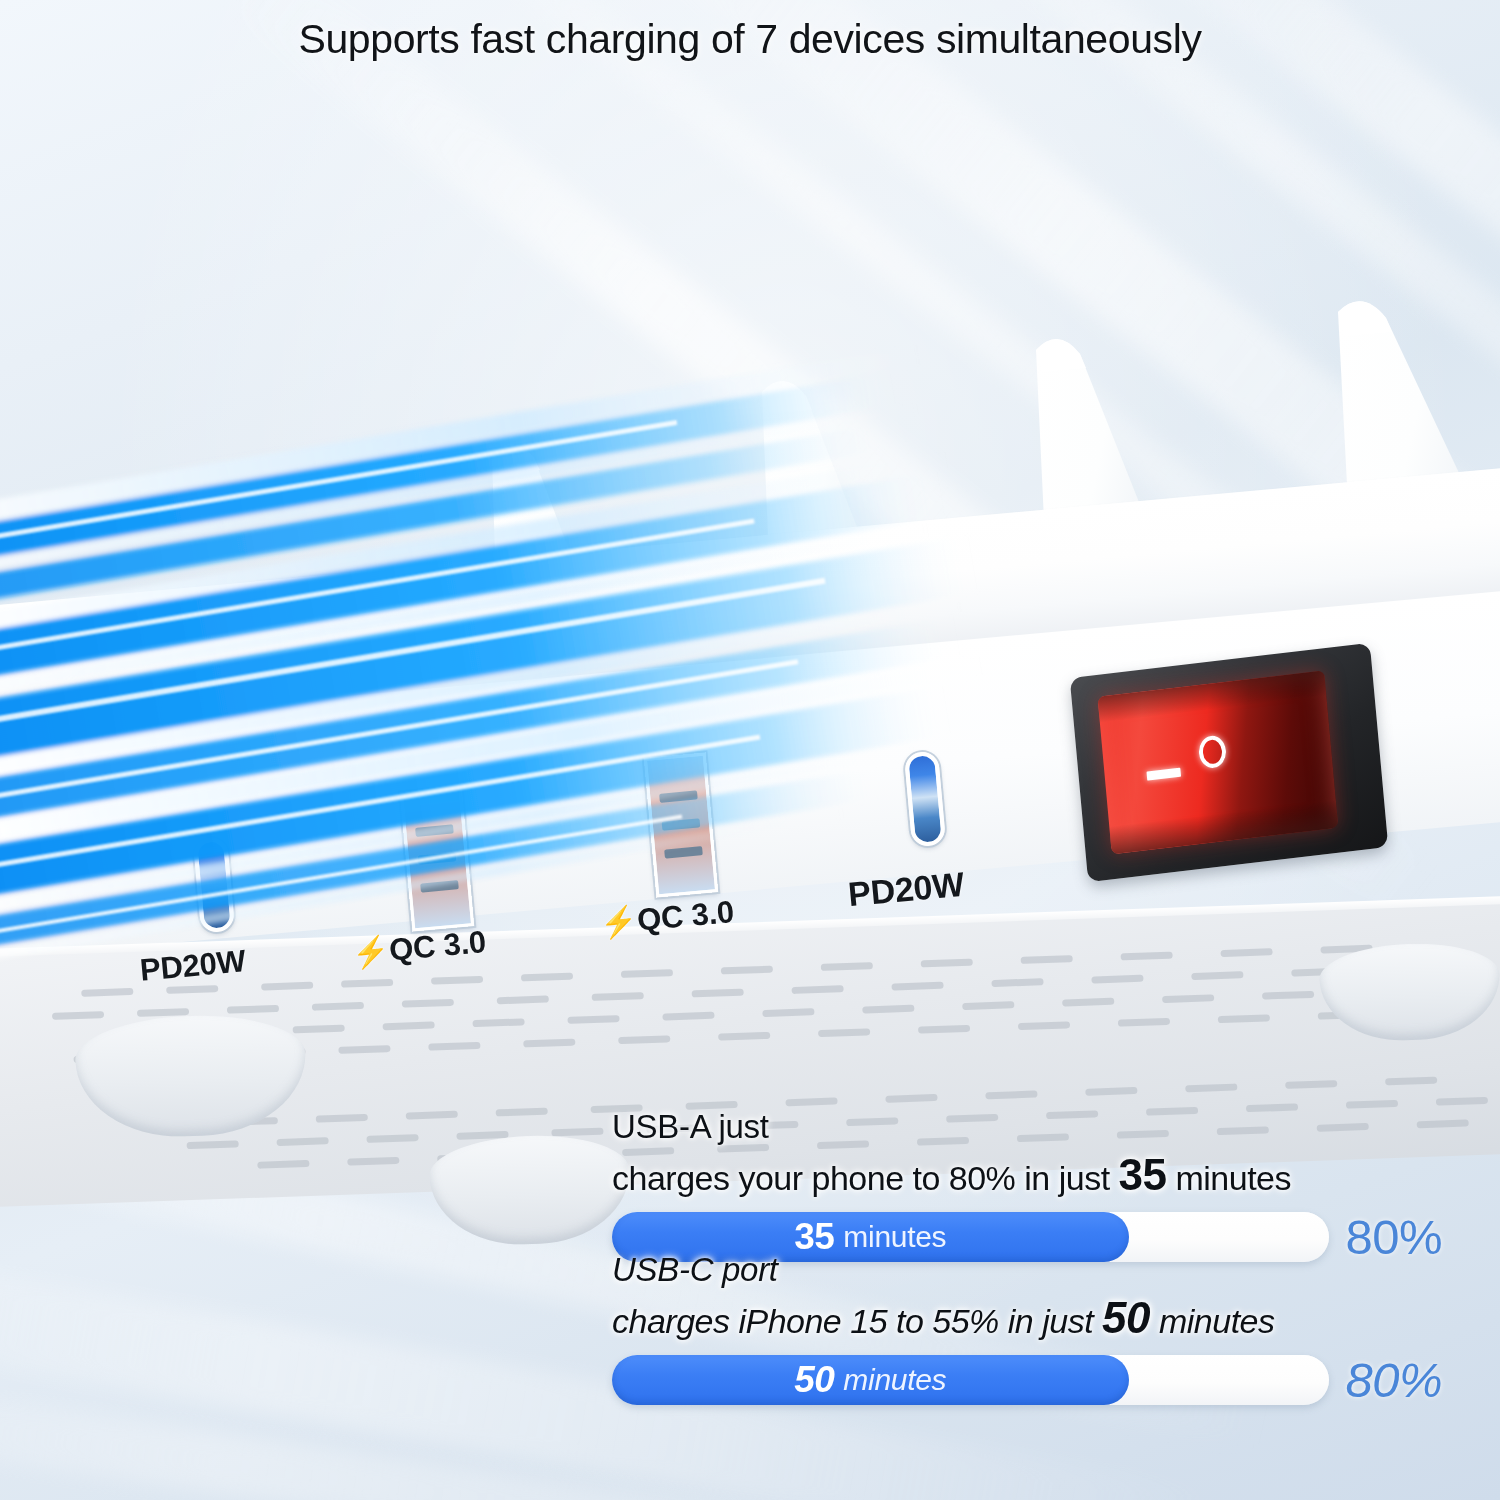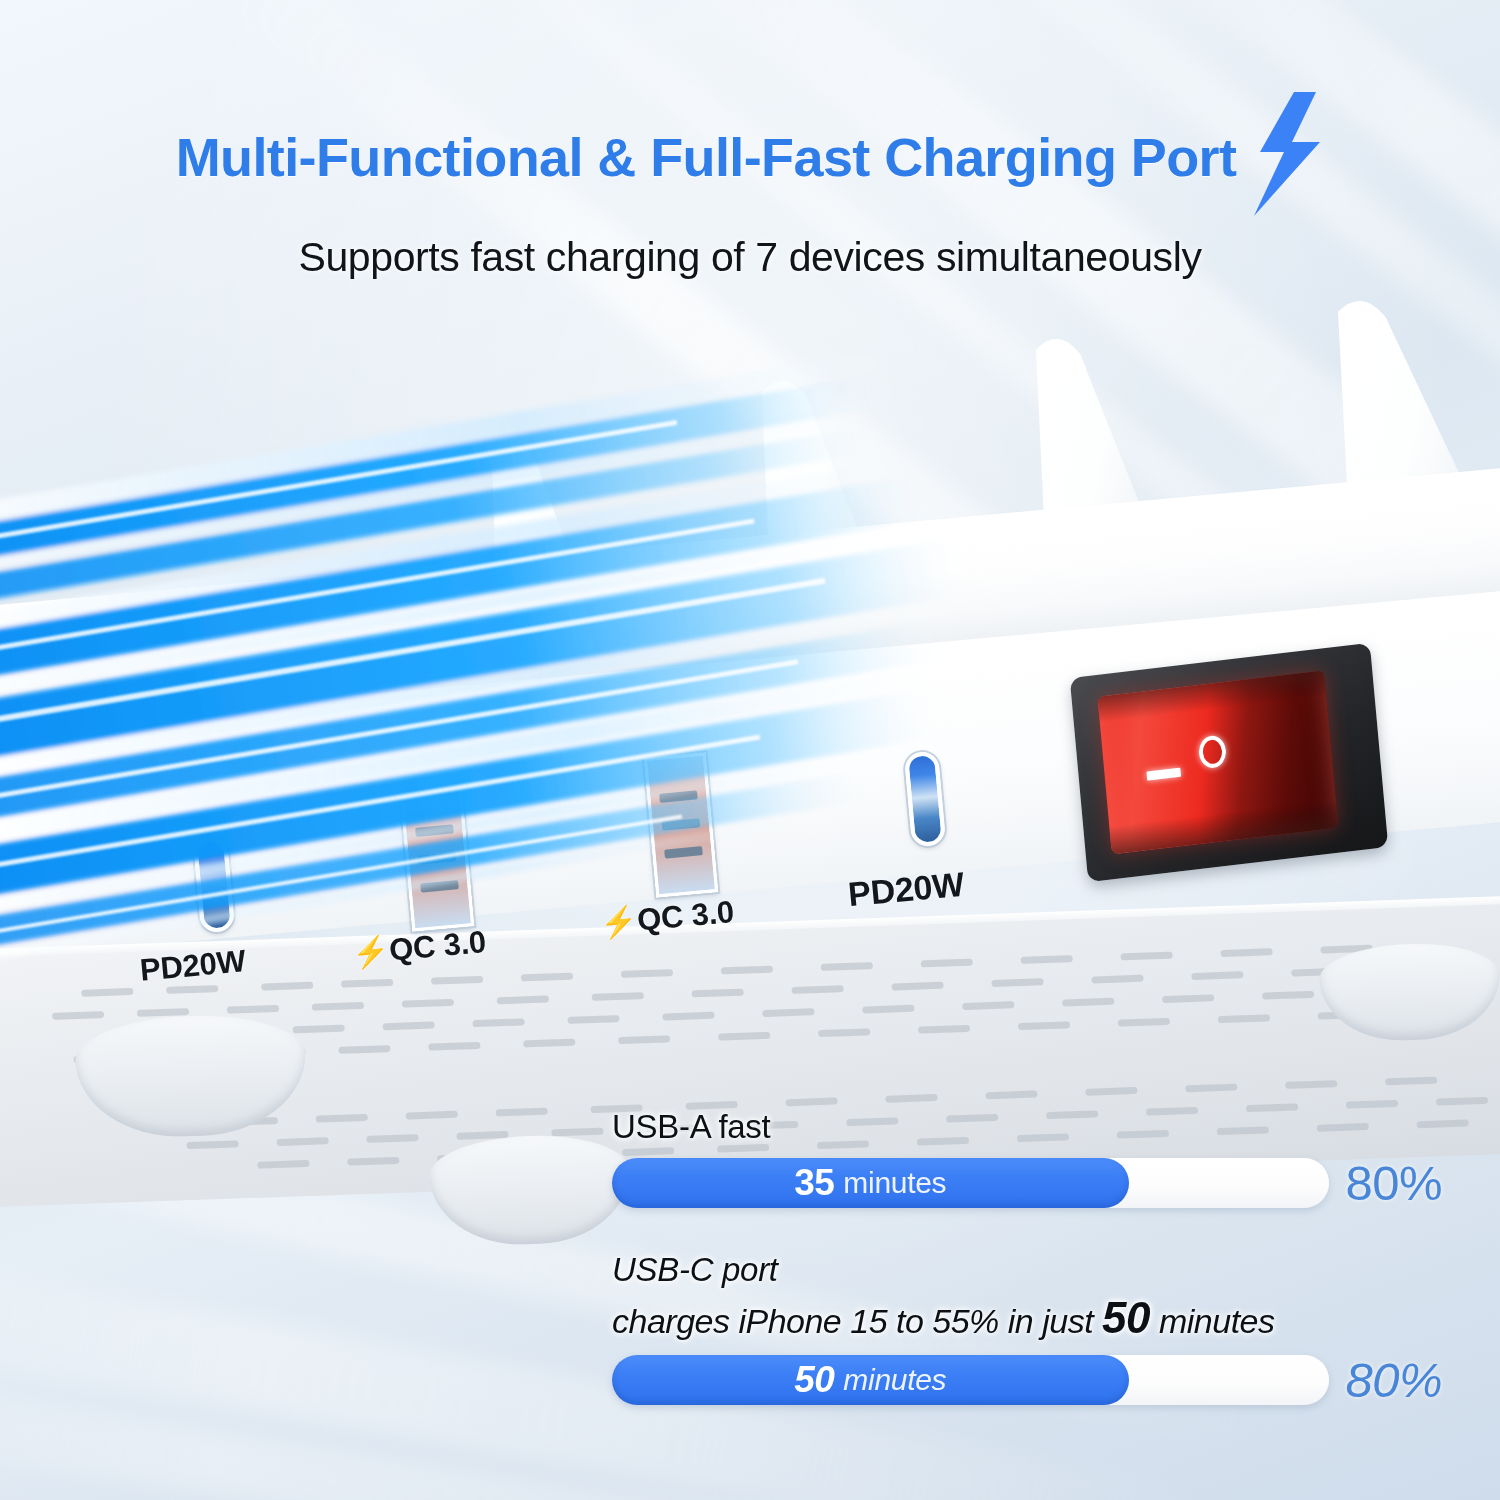--- a/index.html
+++ b/index.html
@@ -450,31 +450,26 @@
       <rect x="-40" y="536" width="760" height="5" fill="#ffffff"></rect>
       <rect x="-40" y="646" width="820" height="5" fill="#ffffff"></rect>
       <rect x="-40" y="716" width="880" height="6" fill="#ffffff"></rect>
       <rect x="-40" y="792" width="840" height="5" fill="#ffffff"></rect>
       <rect x="-40" y="860" width="790" height="5" fill="#ffffff"></rect>
       <rect x="-40" y="926" width="700" height="4" fill="#ffffff"></rect>
     </g>
   </svg>
 
   <div id="header">
-    <div id="headline-row">
-      <div id="headline">Multi-Functional &amp; Full-Fast Charging Port</div>
-      <svg id="bolt-icon" width="74" height="128" viewBox="0 0 74 128">
-        <path d="M44 2 L10 62 L34 62 L4 126 L70 52 L42 52 L66 2 Z" fill="#3b82f6"></path>
-      </svg>
-    </div>
     <div id="subheadline">Supports fast charging of 7 devices simultaneously</div>
   </div>
 
   <div class="callout" id="callout-a">
-    <div class="callout-title">USB-A fast</div>
+    <div class="callout-title">USB-A just</div>
+    <div class="callout-sub"><span>charges your phone to 80% in just </span><span class="big">35</span><span> minutes</span></div>
     <div class="bar-row">
       <div class="bar-track">
         <div class="bar-fill" id="fill-a" style="width: 72%;">
           <span class="num">35</span>
           <span class="unit">minutes</span>
         </div>
       </div>
       <div class="bar-pct">80%</div>
     </div>
   </div>

